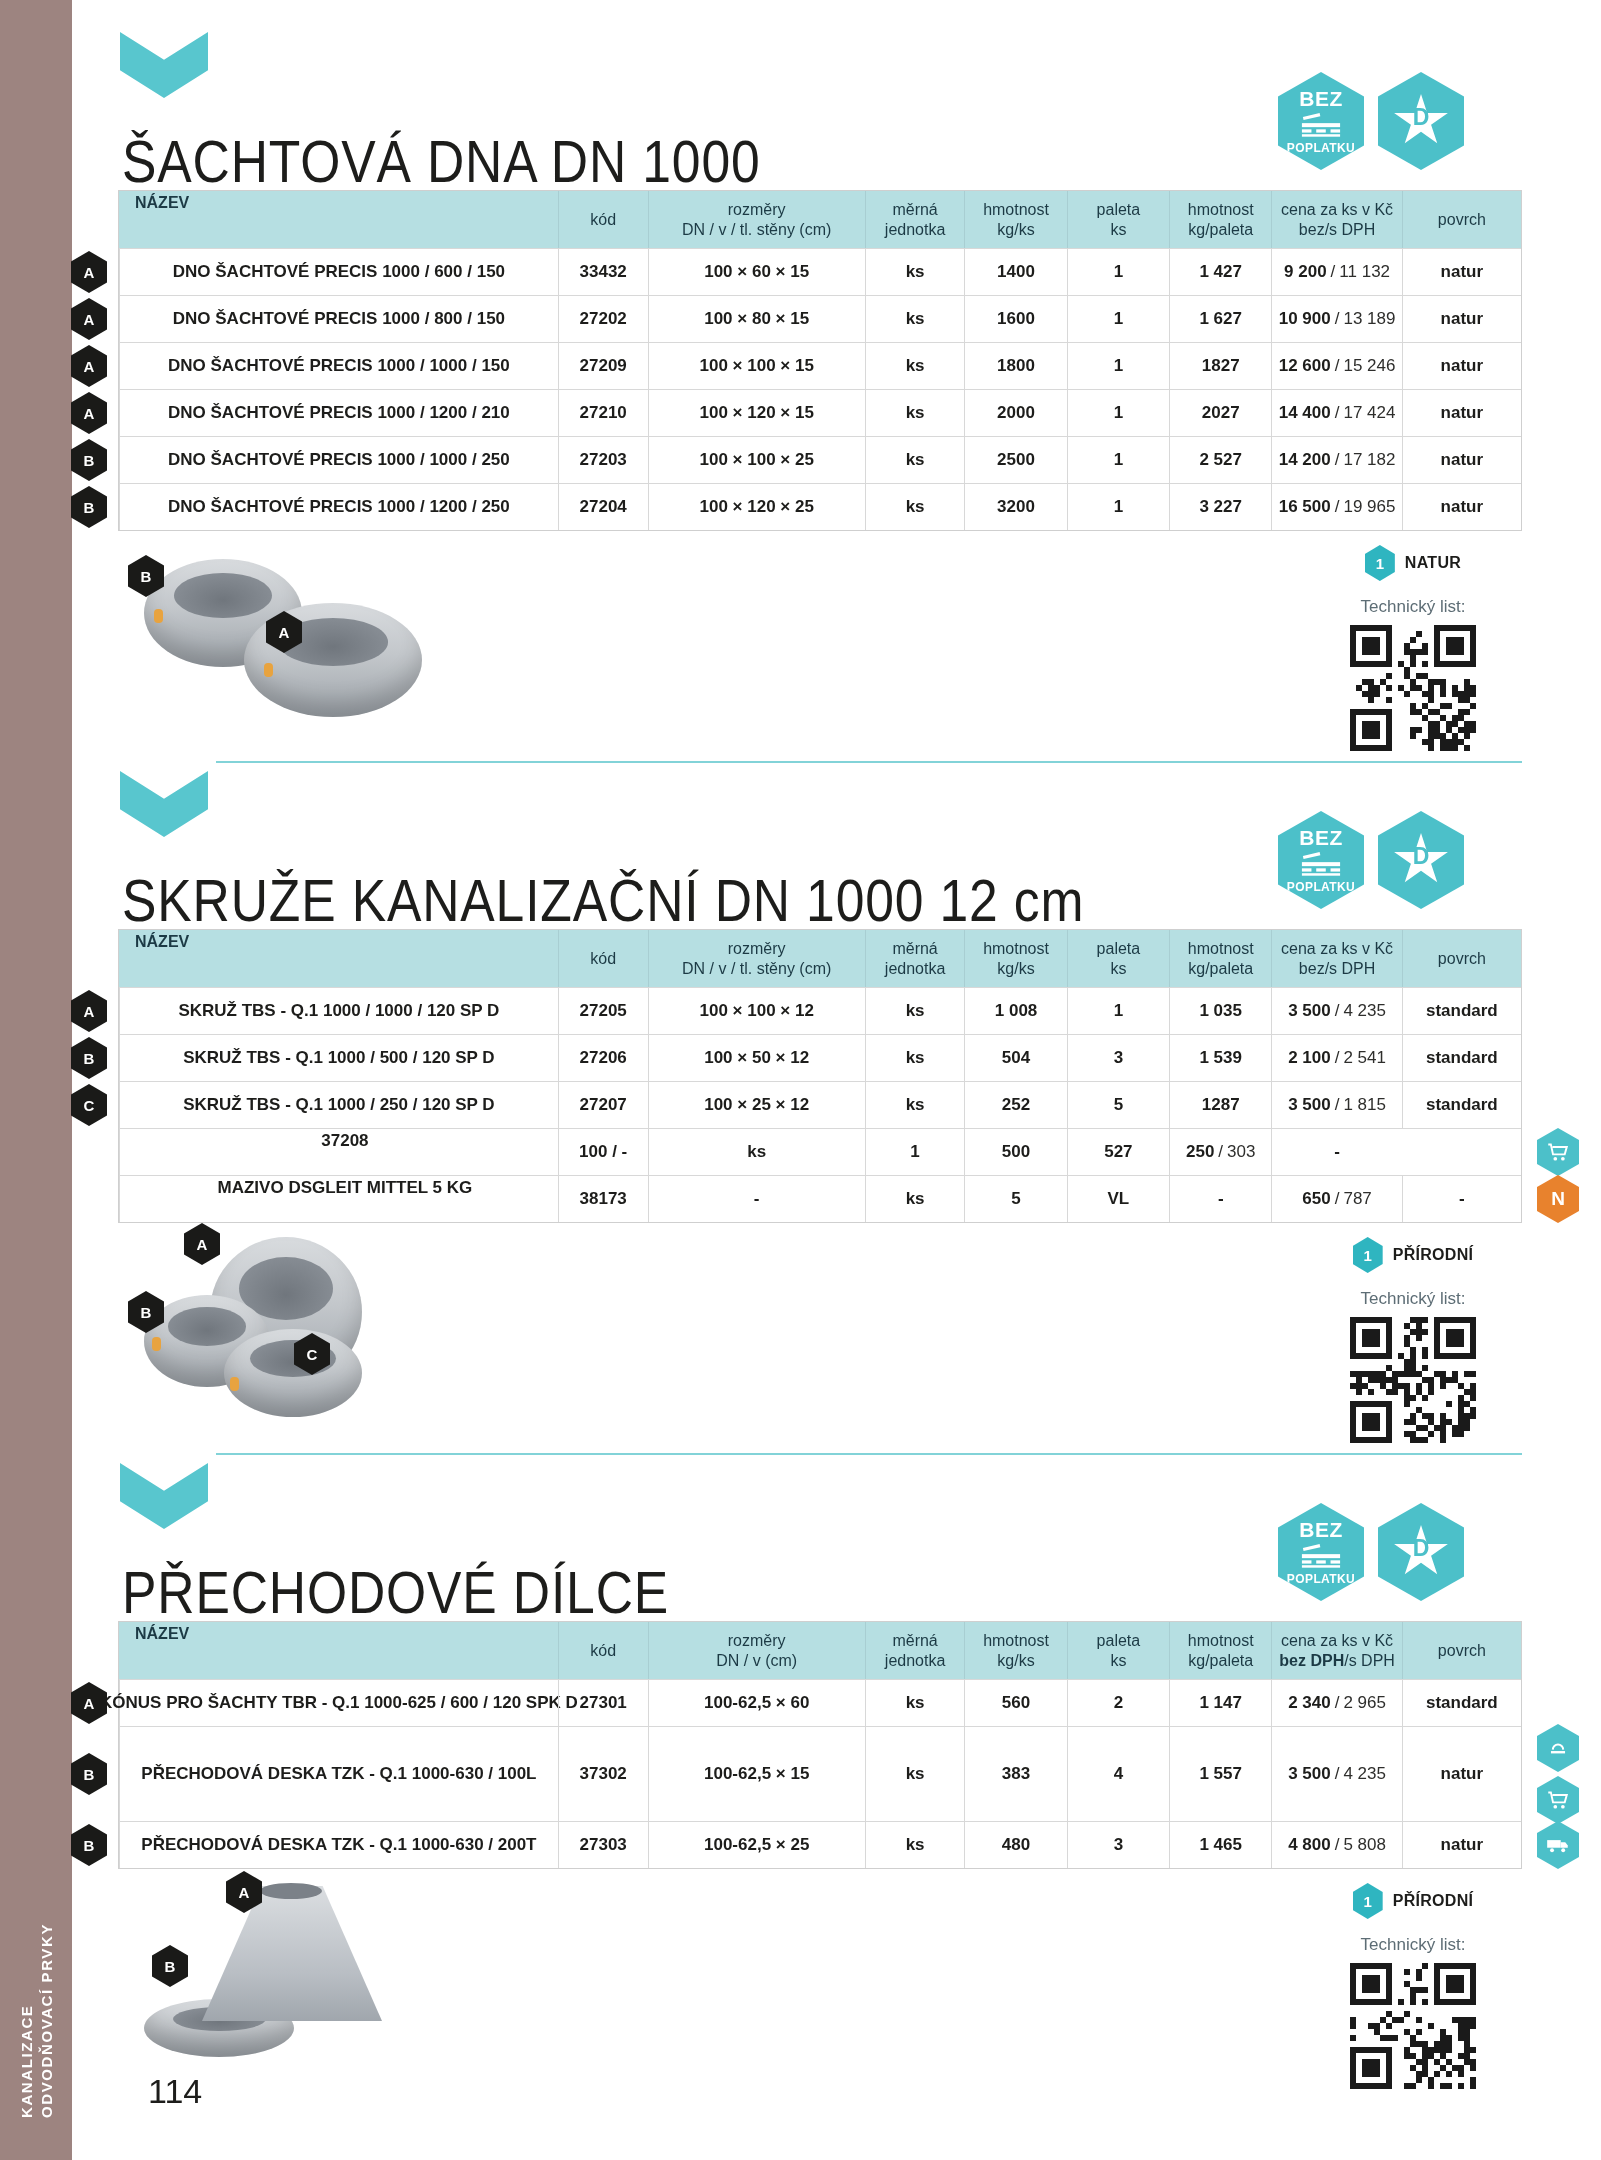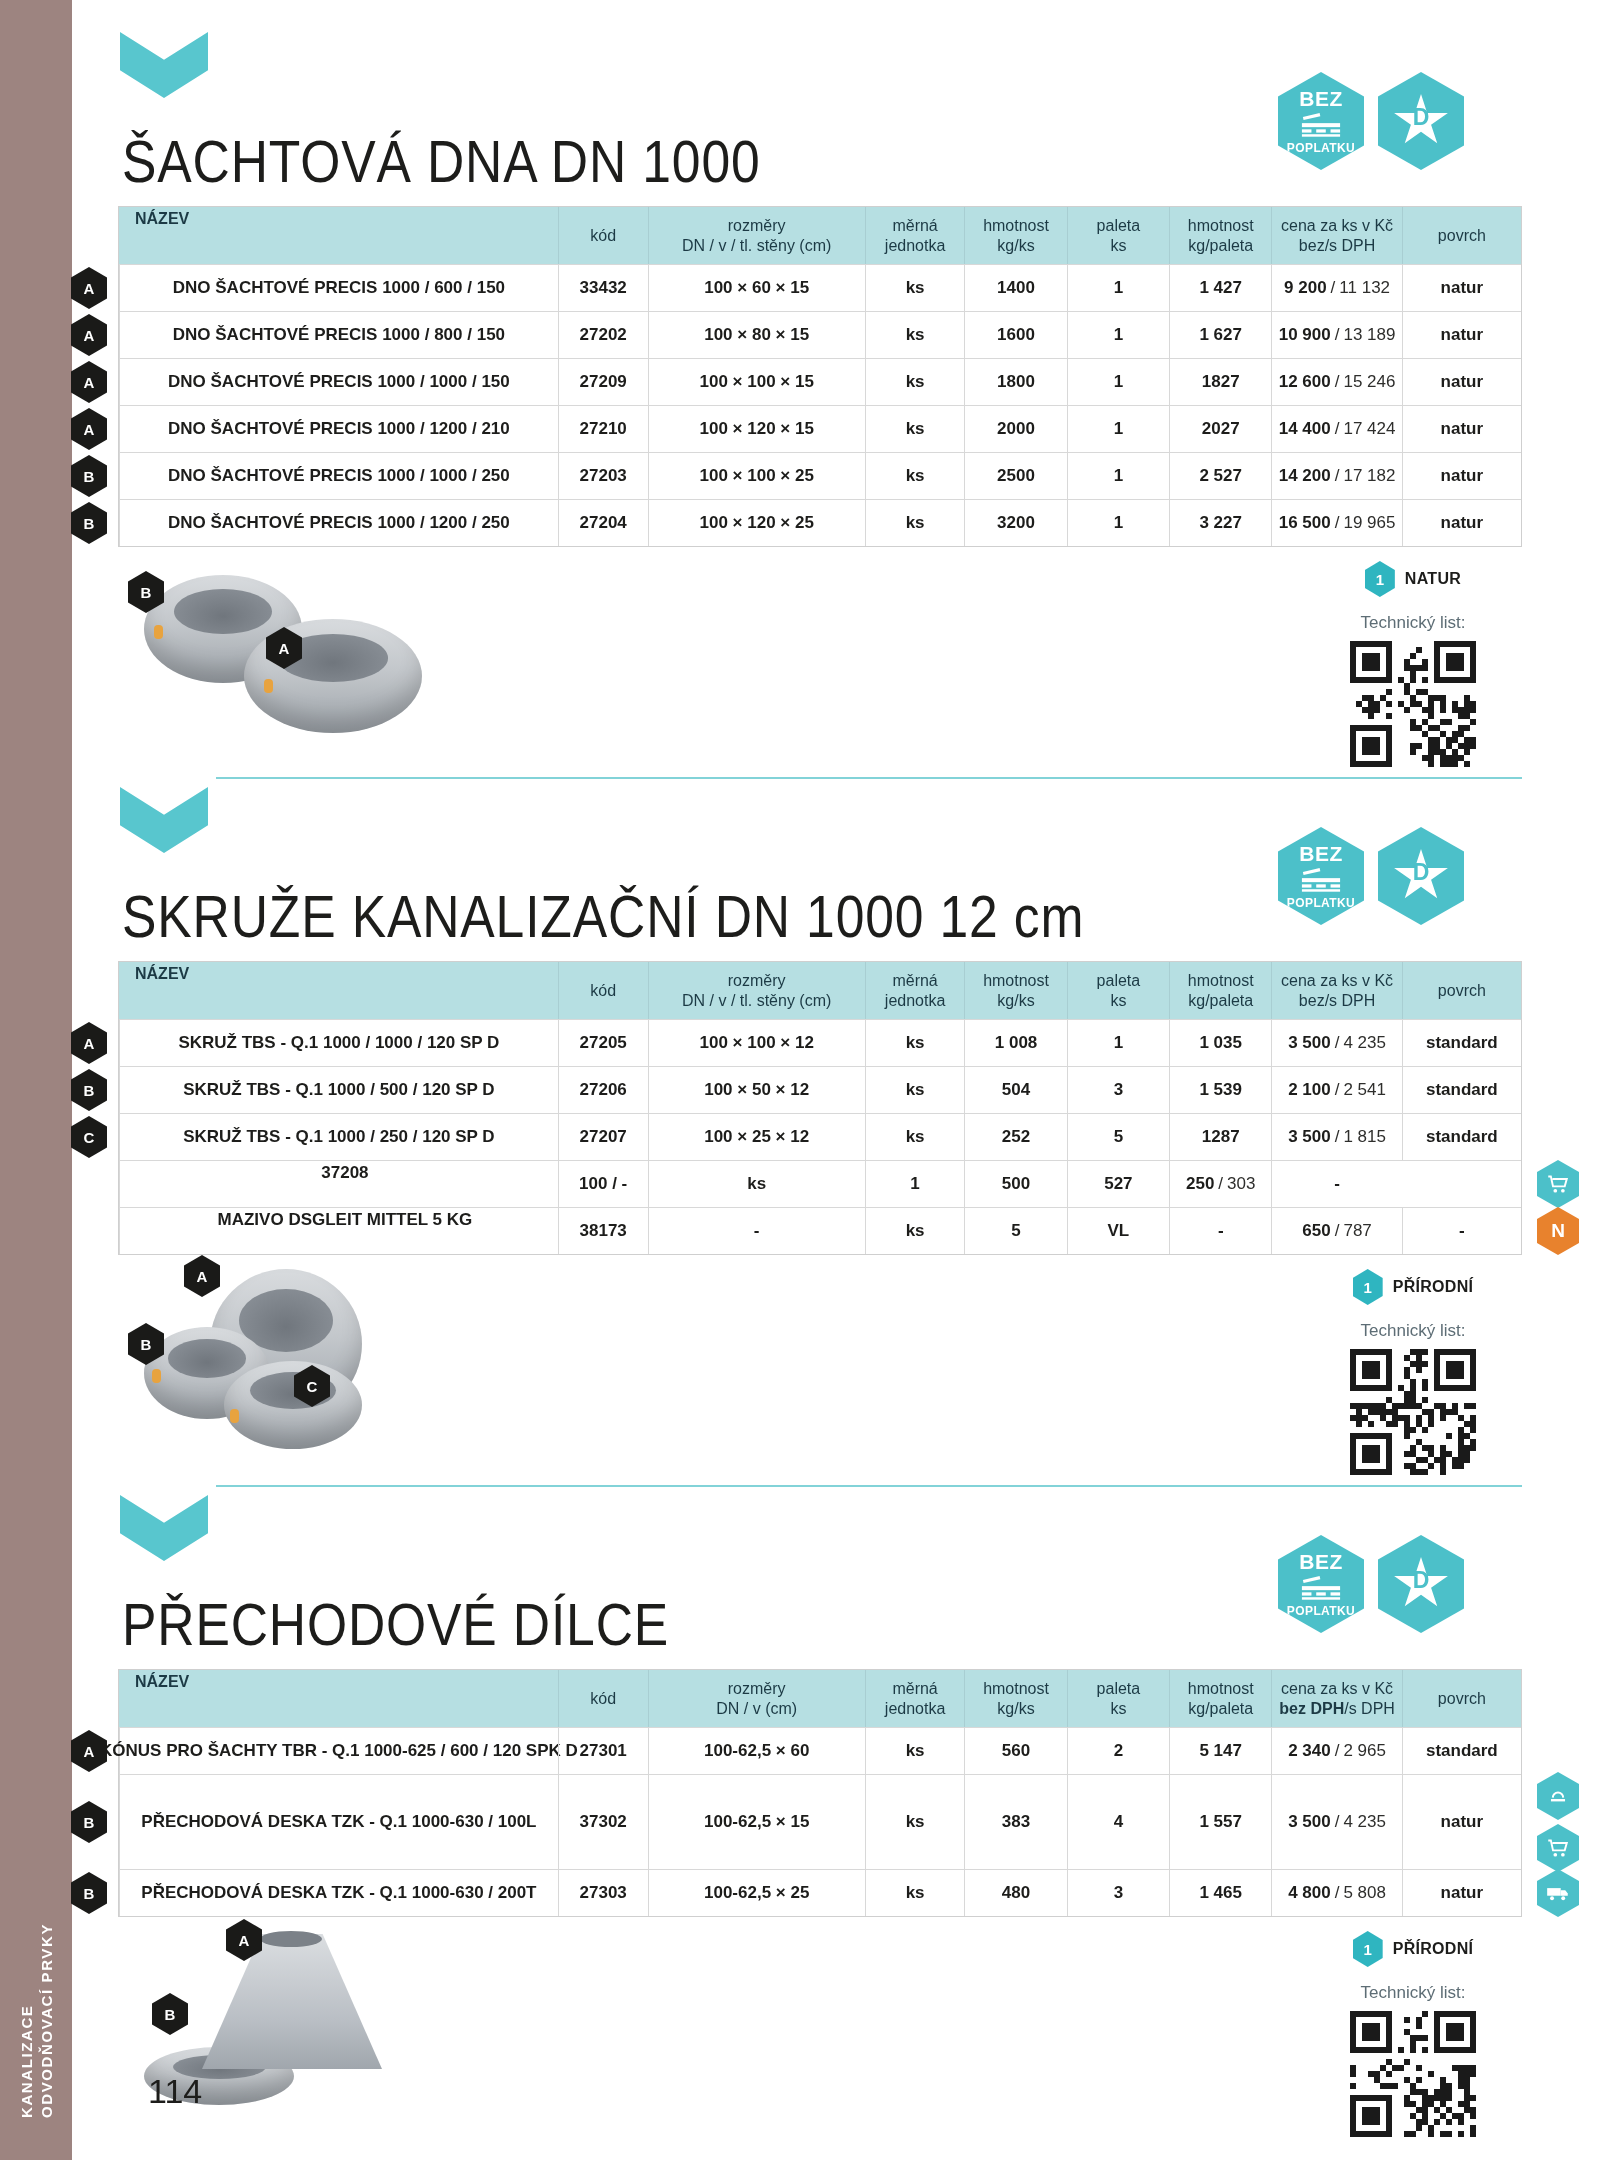--- a/index.html
+++ b/index.html
@@ -27,21 +27,21 @@
   .hex{clip-path:polygon(50% 0,100% 25%,100% 75%,50% 100%,0 75%,0 25%);display:flex;align-items:center;justify-content:center;}
   .hex-big{width:86px;height:98px;background:var(--accent);flex-direction:column;color:#fff;font-weight:bold;}
   .hex-big .t1{font-size:21px;letter-spacing:.5px;}
   .hex-big .t2{font-size:12px;letter-spacing:.4px;}
   .hex-big svg{display:block;margin:2px 0;}
   .star-wrap{position:relative;width:56px;height:54px;}
   .star{position:absolute;inset:0;background:#fff;
     clip-path:polygon(50% 0%,61% 35%,98% 35%,68% 57%,79% 91%,50% 70%,21% 91%,32% 57%,2% 35%,39% 35%);}
   .star-letter{position:absolute;left:0;top:10px;width:100%;text-align:center;font-weight:bold;font-size:23px;color:var(--accent);}
   
-  .tbl{position:relative;margin-top:16px;border:1px solid #cfcfcf;border-top:none;}
+  .tbl{position:relative;border:1px solid #cfcfcf;border-top:none;}
   .trow{display:grid;grid-template-columns:31.3% 6.4% 15.5% 7.1% 7.3% 7.3% 7.3% 9.3% 8.5%;position:relative;}
   .thead{background:var(--accent-light);height:58px;border-top:1px solid #cfcfcf;}
   .thead .cell{color:var(--header-text);font-size:16px;font-weight:400;line-height:1.25;border-left:1px solid #a8ced2;}
   .thead .cell:first-child{border-left:none;justify-content:flex-start;text-align:left;font-weight:bold;}
   .cell{display:flex;flex-direction:column;align-items:center;justify-content:center;text-align:center;
     border-left:1px solid var(--grid-line);padding:2px 4px;}
   .trow .cell:first-child{align-items:flex-start;padding-left:16px;}
   .tbody-row{height:47px;border-top:1px solid var(--grid-line);background:#fff;}
   .tbody-row .cell{font-size:17px;font-weight:bold;color:var(--dark);flex-direction:row;white-space:nowrap;}
   .tbody-row.tall{height:95px;}
@@ -925,21 +925,21 @@
             </div>
           </div>
           <div class="trow tbody-row">
             <div class="hex variant-badge">A</div>
             <div class="cell">KÓNUS PRO ŠACHTY TBR - Q.1 1000-625 / 600 / 120 SPK D</div>
             <div class="cell">27301</div>
             <div class="cell">100-62,5 × 60</div>
             <div class="cell">ks</div>
             <div class="cell">560</div>
             <div class="cell">2</div>
-            <div class="cell">5 147</div>
+            <div class="cell">1 147</div>
             <div class="cell">
               <b>2 340</b>
               <span class="cena-sep">/</span>
               <span class="s-dph">2 965</span>
             </div>
             <div class="cell">standard</div>
           </div>
           <div class="trow tbody-row tall">
             <div class="hex variant-badge">B</div>
             <div class="cell">PŘECHODOVÁ DESKA TZK - Q.1 1000-630 / 100L</div>

